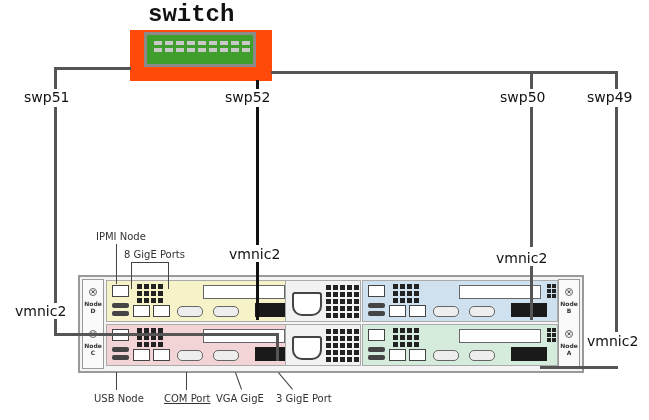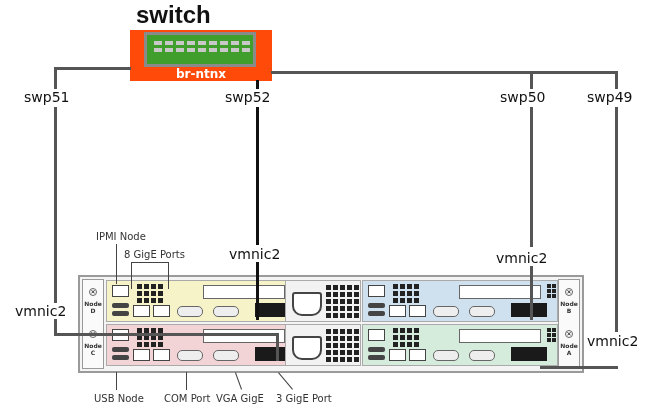--- a/index.html
+++ b/index.html
@@ -1,19 +1,19 @@
 <!DOCTYPE html>
 <html><head>
 <meta charset="utf-8">
 <style>
   html,body{margin:0;padding:0;background:#fff;}
   body{width:649px;height:420px;position:relative;overflow:hidden;font-family:"DejaVu Sans",sans-serif;}
   .abs{position:absolute;}
   .lbl{position:absolute;font-family:"DejaVu Sans",sans-serif;font-size:14px;color:#111;background:#fff;line-height:16px;padding:0 1px;}
-  .title{position:absolute;left:136px;top:2px;font-family:Liberation Sans, sans-serif;font-weight:bold;font-size:24px;line-height:26px;color:#111;}
+  .title{position:absolute;left:148px;top:2px;font-family:Liberation Mono, monospace;font-weight:bold;font-size:24px;line-height:26px;color:#111;}
   .switch-box{position:absolute;left:130px;top:30px;width:142px;height:51px;background:#ff4a0a;}
   .switch-inner{position:absolute;left:14px;top:2px;width:112px;height:35px;background:#3f9e2c;border:3px solid #8a8a8a;box-sizing:border-box;}
   .switch-ports{position:absolute;left:7px;top:6px;display:grid;grid-template-columns:repeat(9,8px);grid-gap:3px 3px;}
   .switch-ports span{width:8px;height:4px;background:#c8c8c8;display:block;}
   .switch-label{position:absolute;left:0;top:37px;width:142px;text-align:center;color:#fff;font-size:12px;line-height:14px;font-weight:bold;}
   .wire{position:absolute;background:#555;}
   .wire.dark{background:#111;}
   .chassis{position:absolute;left:78px;top:275px;width:506px;height:98px;border:2px solid #9a9a9a;background:#f4f4f4;box-sizing:border-box;}
   .node{position:absolute;width:196px;height:42px;border:1px solid #aaa;box-sizing:border-box;}
   .psu{position:absolute;width:76px;height:42px;background:#f2f2f2;border:1px solid #aaa;box-sizing:border-box;}
@@ -56,21 +56,20 @@
         <span></span>
         <span></span>
         <span></span>
         <span></span>
         <span></span>
         <span></span>
         <span></span>
         <span></span>
       </div>
   </div>
-  <div class="switch-label">br-ntnx</div>
 </div>
 
 <div class="wire" style="left:54px;top:67px;width:77px;height:3px;"></div>
 <div class="wire" style="left:271px;top:71px;width:346px;height:3px;"></div>
 <div class="wire" style="left:54px;top:67px;width:3px;height:22px;"></div>
 <div class="wire dark" style="left:256px;top:80px;width:3px;height:9px;"></div>
 <div class="wire" style="left:530px;top:71px;width:3px;height:18px;"></div>
 <div class="wire" style="left:615px;top:71px;width:3px;height:18px;"></div>
 
 <div class="lbl" style="left:23px;top:89px;">swp51</div>
@@ -305,19 +304,19 @@
 <div class="lbl" style="left:495px;top:250px;">vmnic2</div>
 <div class="lbl" style="left:14px;top:303px;">vmnic2</div>
 <div class="lbl" style="left:586px;top:333px;">vmnic2</div>
 
 <div class="cap" style="left:96px;top:231px;">IPMI Node</div>
 <div class="cap" style="left:124px;top:249px;">8 GigE Ports</div>
 <div class="pointer" style="left:116px;top:244px;height:40px;"></div>
 <div class="abs" style="left:131px;top:262px;width:36px;height:26px;border:1px solid #444;border-bottom:none;"></div>
 
 <div class="cap" style="left:94px;top:393px;">USB Node</div>
-<div class="cap" style="left:164px;top:393px;">COM Port</div>
+<div class="cap" style="left:164px;top:393px;text-decoration:underline;">COM Port</div>
 <div class="cap" style="left:216px;top:393px;">VGA GigE</div>
 <div class="cap" style="left:276px;top:393px;">3 GigE Port</div>
 <div class="pointer" style="left:116px;top:372px;height:18px;"></div>
 <div class="pointer" style="left:186px;top:372px;height:18px;"></div>
 <div class="pointer" style="left:238px;top:372px;height:18px;transform:rotate(-20deg);"></div>
 <div class="pointer" style="left:285px;top:370px;height:22px;transform:rotate(-40deg);"></div>
 
 </body></html>

